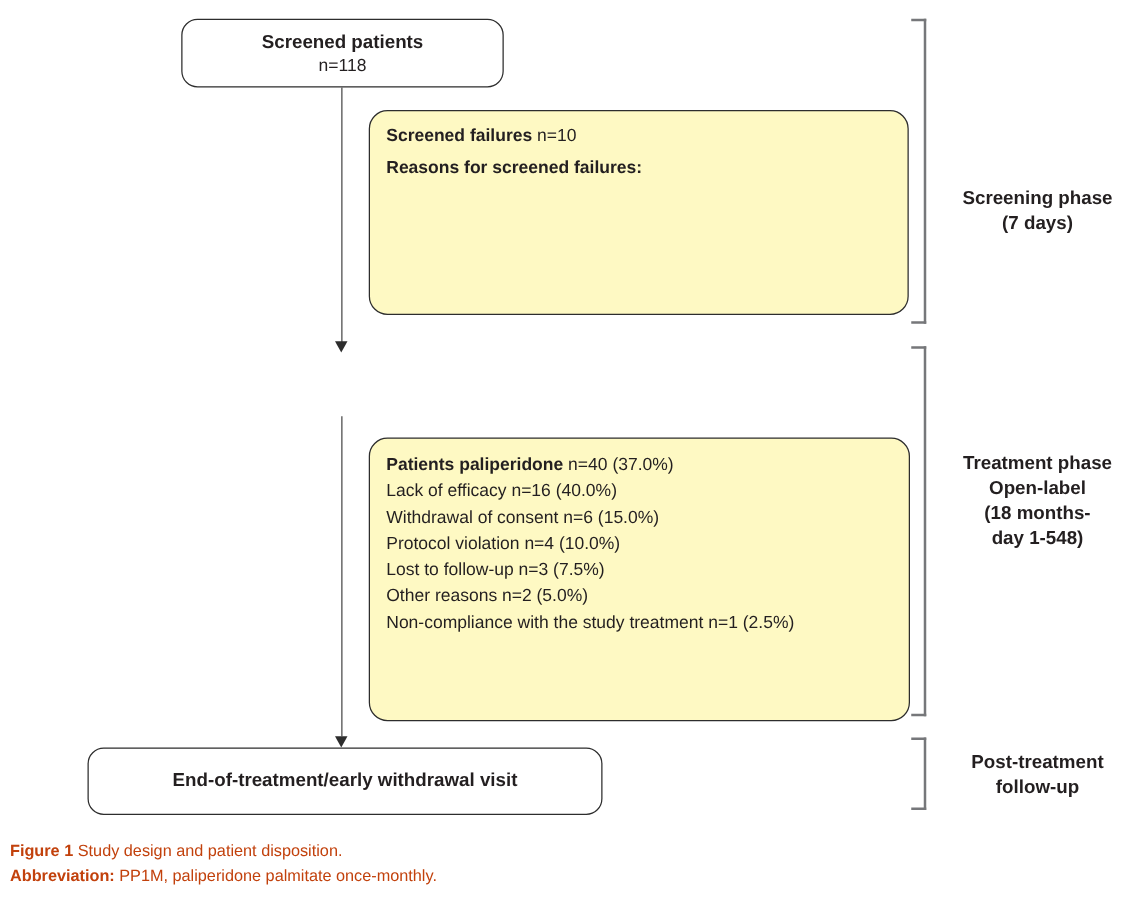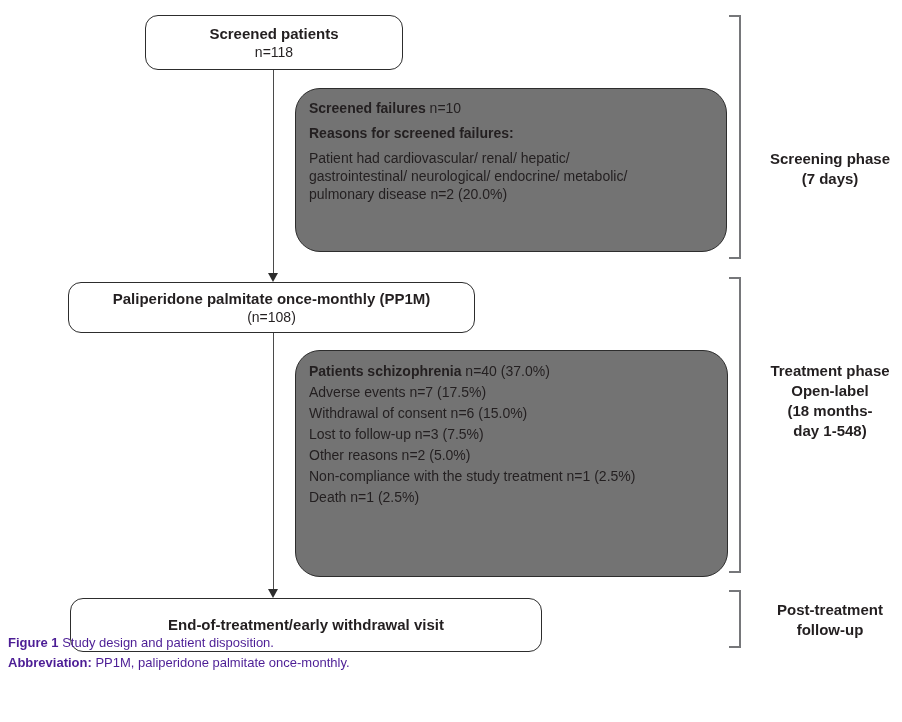--- a/index.html
+++ b/index.html
@@ -10,81 +10,76 @@
   
   .mainbox{
     position:absolute;box-sizing:border-box;background:#fff;
     border:1.6px solid #2d2d2d;border-radius:13px;
     display:flex;flex-direction:column;align-items:center;justify-content:center;
     text-align:center;line-height:18px;
   }
   .mainbox .t{font-weight:bold;font-size:15px;}
   .mainbox .s{font-size:14px;}
   .sidebox{
-    position:absolute;box-sizing:border-box;background:#737373;
-    border:1.6px solid #2d2d2d;border-radius:25px;
+    position:absolute;box-sizing:border-box;background:#fef9c3;
+    border:1.6px solid #2d2d2d;border-radius:15px;
     padding:10px 13px;font-size:14px;text-align:left;
   }
   .sidebox .b{font-weight:bold;}
   #failures .hline{line-height:18px;margin-bottom:7px;}
   #failures .item{line-height:18px;margin-bottom:6px;}
   #failures .wrap-narrow{max-width:358px;}
   #discontinued .hline,#discontinued .item{line-height:21px;}
   
   .vline{position:absolute;width:1.6px;background:#4a4a4a;}
   .ahead{position:absolute;width:0;height:0;
     border-left:5px solid transparent;border-right:5px solid transparent;
     border-top:9px solid #2d2d2d;}
   
   .bracket{position:absolute;box-sizing:border-box;width:12px;
     border-top:2px solid #76777a;border-right:2px solid #76777a;border-bottom:2px solid #76777a;}
   .phase-label{position:absolute;left:748px;width:164px;text-align:center;
     font-weight:bold;font-size:15px;line-height:20px;}
   
-  .caption{position:absolute;left:8px;top:633px;font-size:13px;line-height:20px;color:#4c1d95;}
+  .caption{position:absolute;left:8px;top:671px;font-size:13px;line-height:20px;color:#c2410c;}
   .caption .cb{font-weight:bold;}
 </style>
 </head>
 <body>
 
 <div id="canvas">
 
   <div class="mainbox" style="left:145px;top:15px;width:258px;height:55px;">
     <div class="t">Screened patients</div>
     <div class="s">n=118</div>
   </div>
 
   <div class="vline" style="left:272.5px;top:70px;height:204px;"></div>
   <div class="ahead" style="left:268px;top:273px;"></div>
 
   <div class="sidebox" id="failures" style="left:295px;top:88px;width:432px;height:164px;">
     <div class="hline"><span class="b">Screened failures</span><span> n=10</span></div>
     <div class="hline b">Reasons for screened failures:</div>
-    <div class="item wrap-narrow">Patient had cardiovascular/ renal/ hepatic/ gastrointestinal/ neurological/ endocrine/ metabolic/ pulmonary disease n=2 (20.0%)</div>
   </div>
 
-  <div class="mainbox" style="left:68px;top:282px;width:407px;height:51px;">
-    <div class="t">Paliperidone palmitate once-monthly (PP1M)</div>
-    <div class="s">(n=108)</div>
-  </div>
 
   <div class="vline" style="left:272.5px;top:333px;height:256px;"></div>
   <div class="ahead" style="left:268px;top:589px;"></div>
 
   <div class="sidebox" id="discontinued" style="left:295px;top:350px;width:433px;height:227px;">
-    <div class="hline"><span class="b">Patients schizophrenia</span><span> n=40 (37.0%)</span></div>
-    <div class="item">Adverse events n=7 (17.5%)</div>
+    <div class="hline"><span class="b">Patients paliperidone</span><span> n=40 (37.0%)</span></div>
+    <div class="item">Lack of efficacy n=16 (40.0%)</div>
     <div class="item">Withdrawal of consent n=6 (15.0%)</div>
+    <div class="item">Protocol violation n=4 (10.0%)</div>
     <div class="item">Lost to follow-up n=3 (7.5%)</div>
     <div class="item">Other reasons n=2 (5.0%)</div>
     <div class="item">Non-compliance with the study treatment n=1 (2.5%)</div>
-    <div class="item">Death n=1 (2.5%)</div>
   </div>
 
-  <div class="mainbox" style="left:70px;top:598px;width:472px;height:54px;">
+  <div class="mainbox" style="left:70px;top:598px;width:412px;height:54px;">
     <div class="t">End-of-treatment/early withdrawal visit</div>
   </div>
 
   <div class="bracket" style="left:729px;top:15px;height:244px;"></div>
   <div class="bracket" style="left:729px;top:277px;height:296px;"></div>
   <div class="bracket" style="left:729px;top:590px;height:58px;"></div>
 
   <div class="phase-label" style="top:149px;">
     <div>Screening phase</div>
     <div>(7 days)</div>

